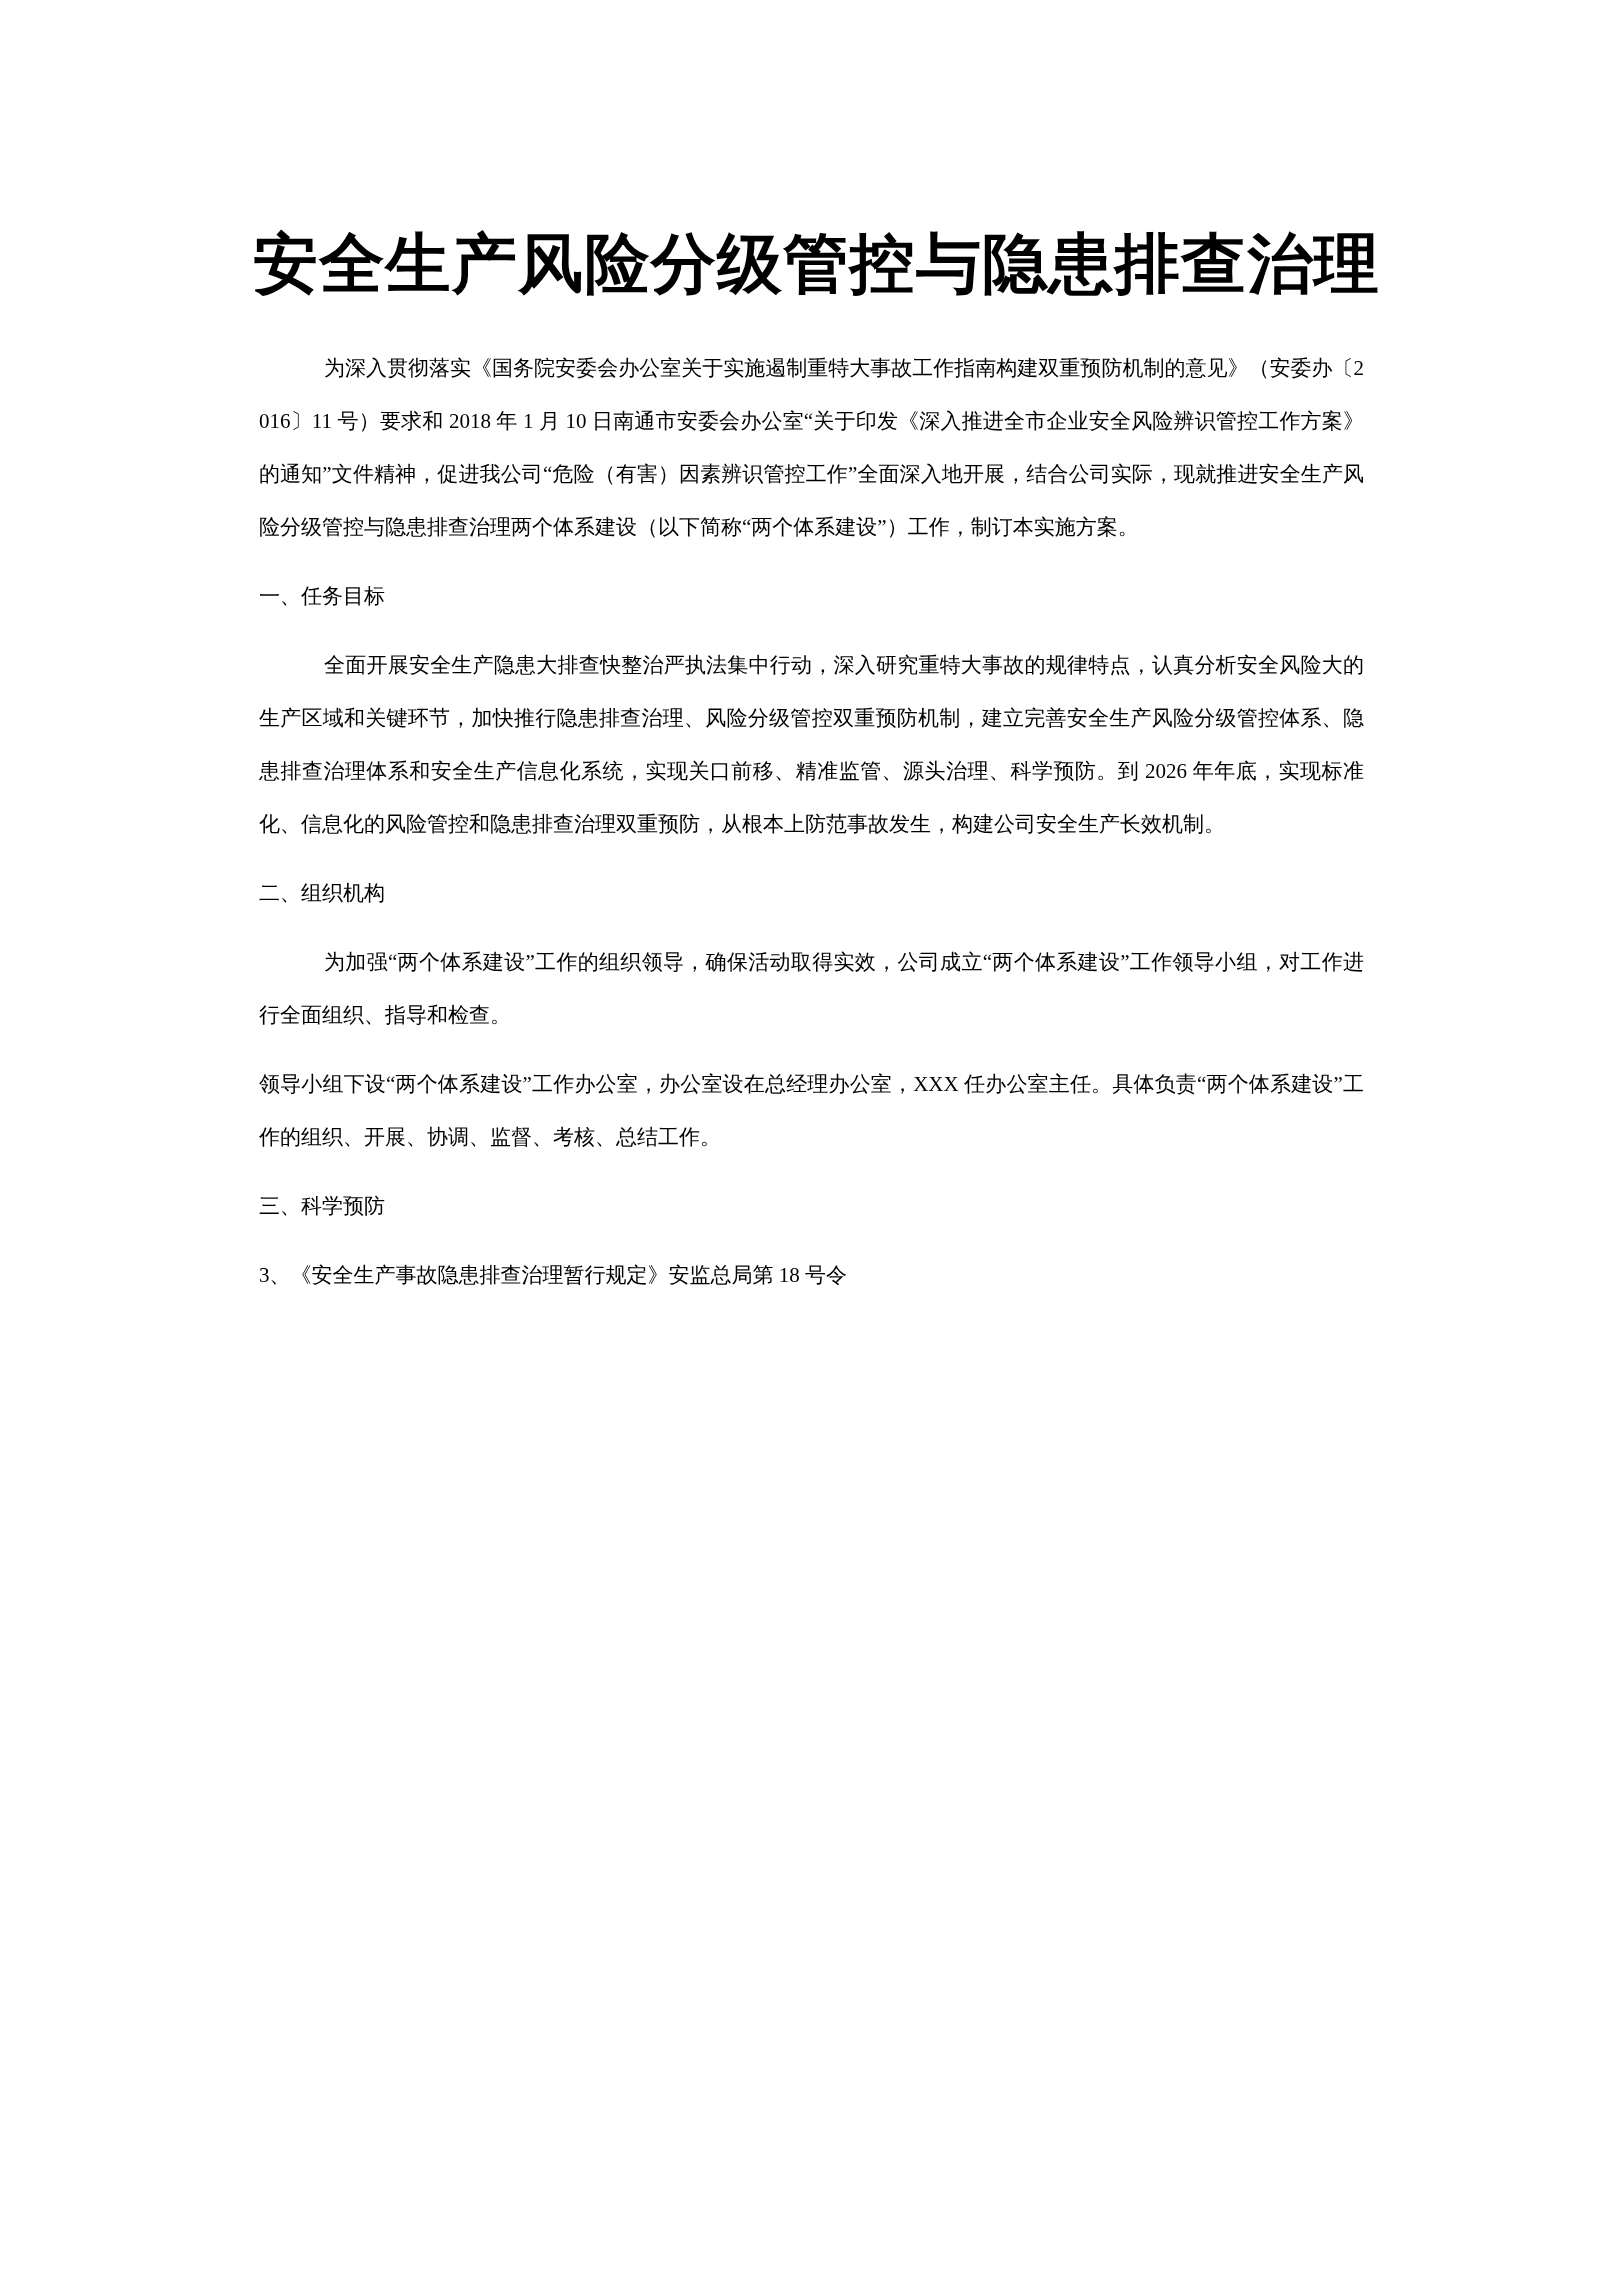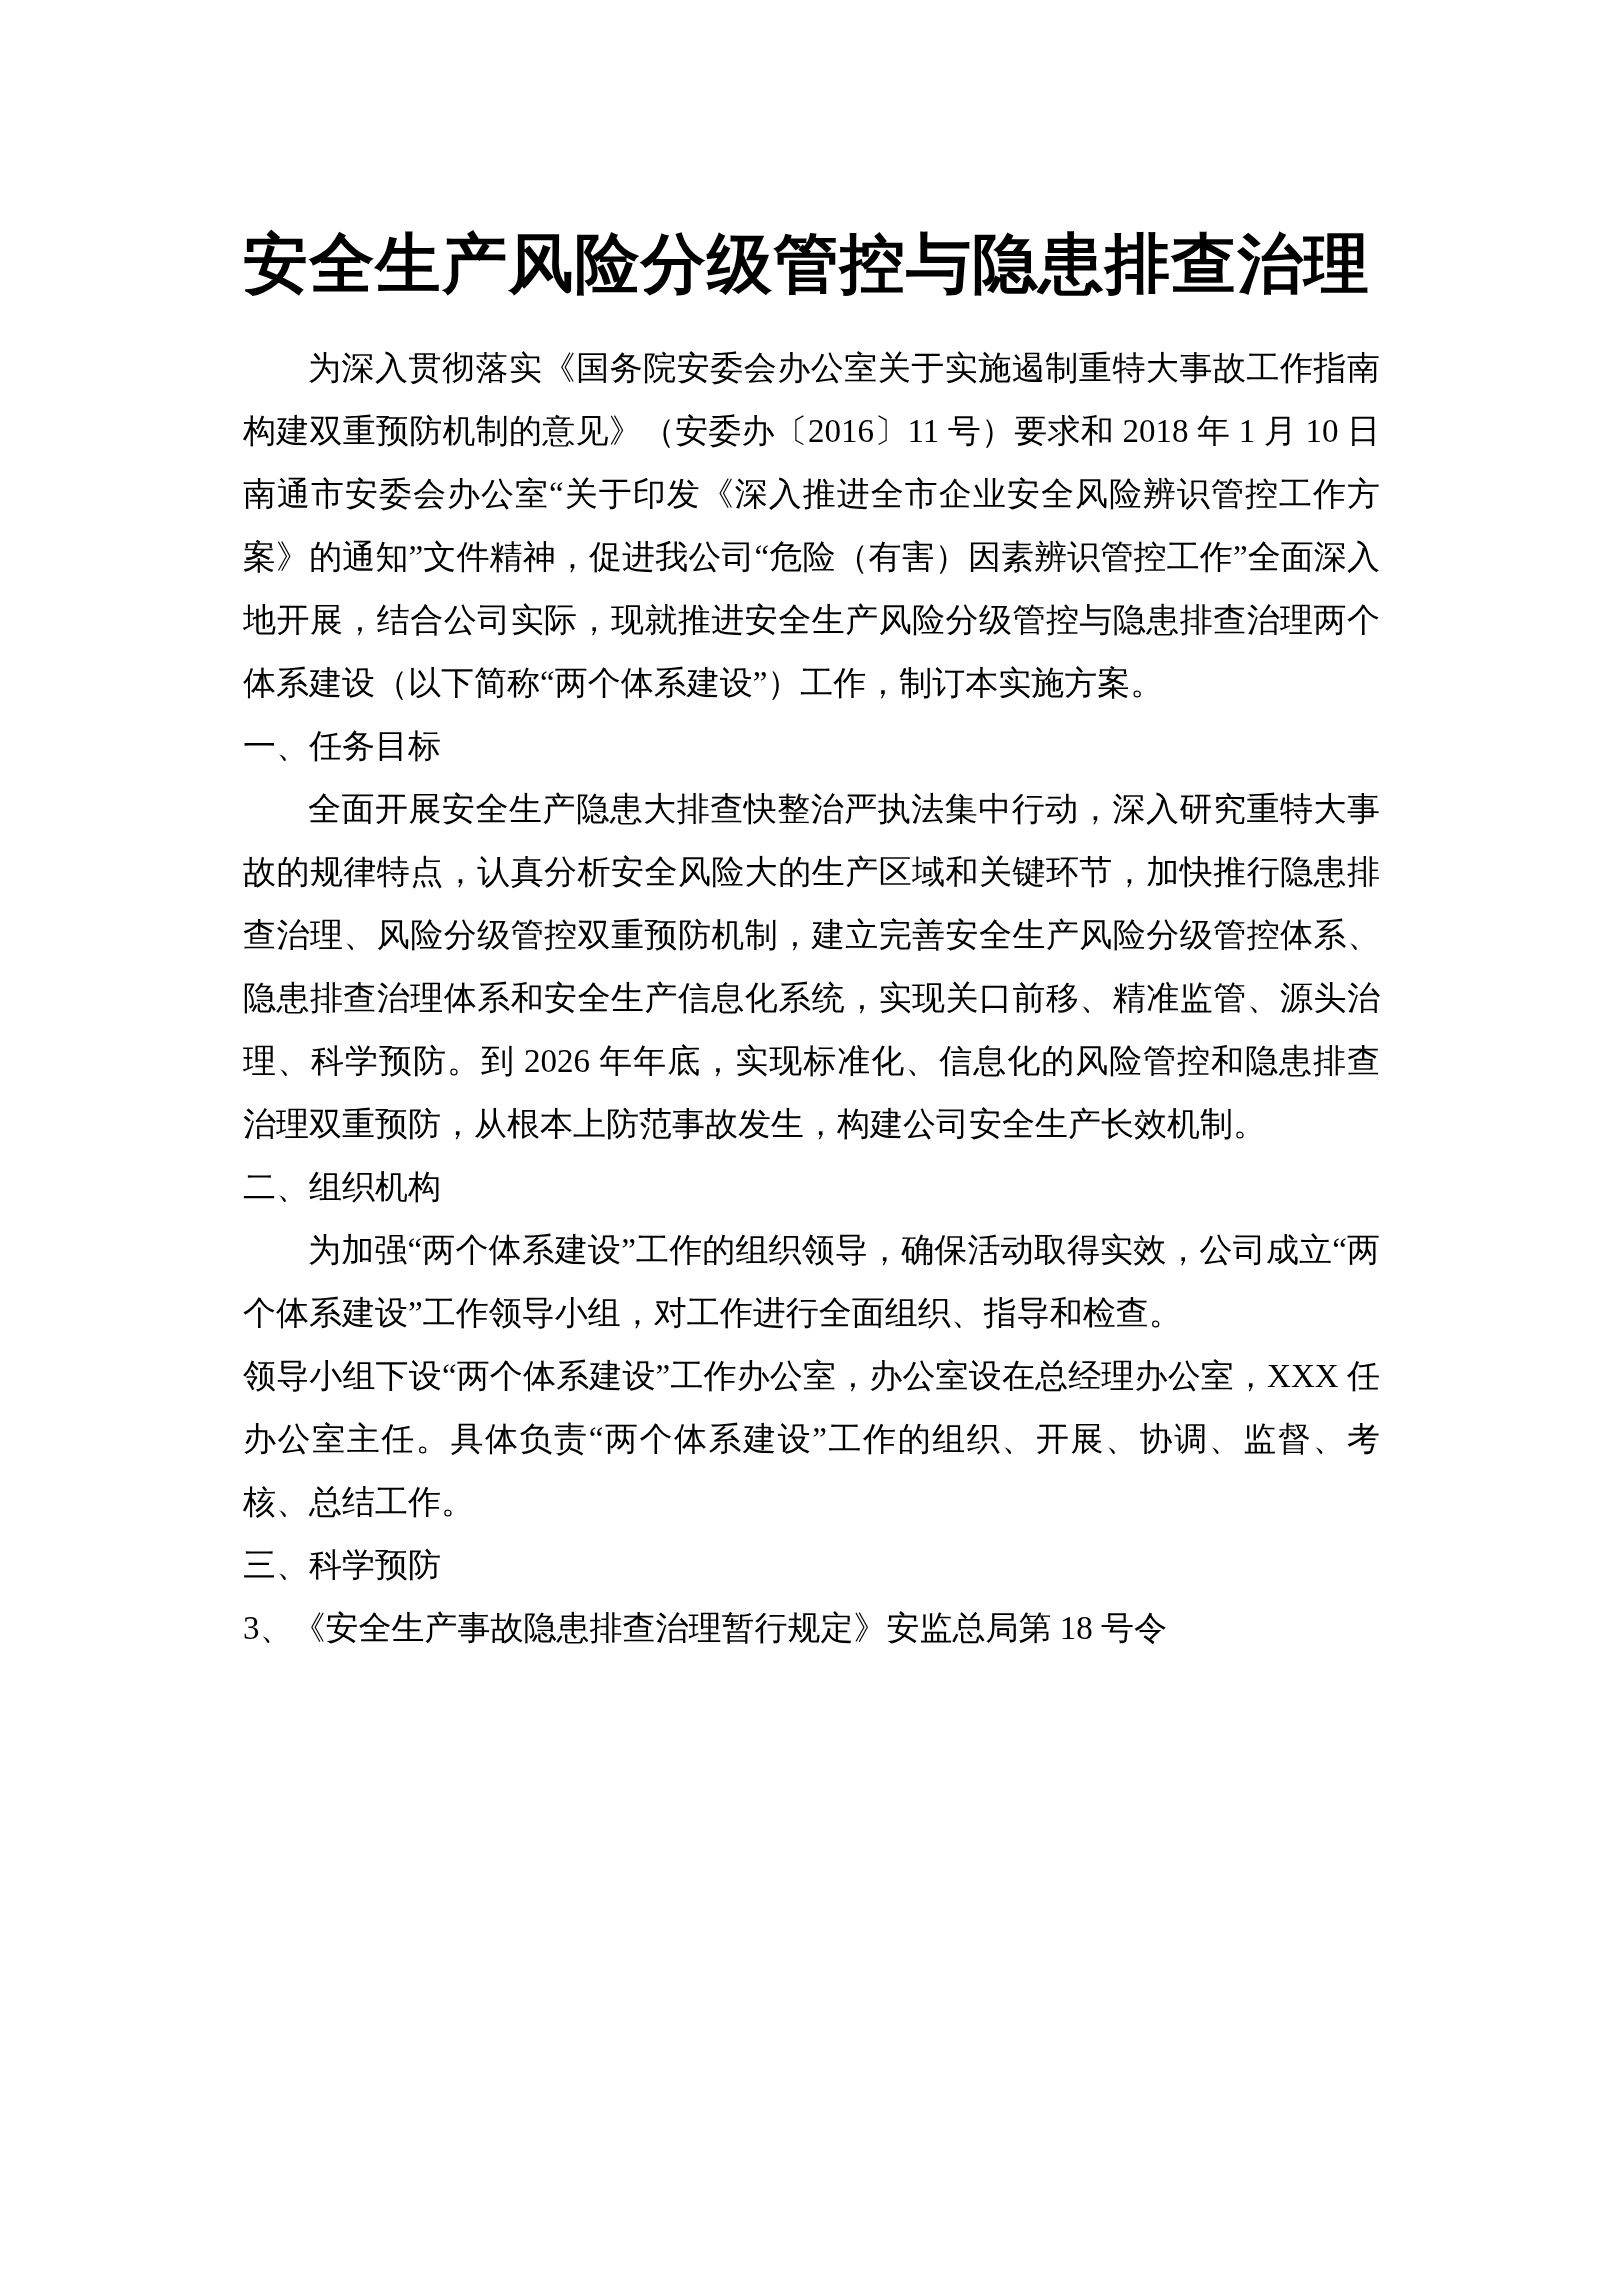--- a/index.html
+++ b/index.html
@@ -16,31 +16,31 @@
     color: #000000;
     font-family: "Liberation Serif", "DejaVu Serif", serif;
     overflow: hidden;
     box-sizing: border-box;
     padding: 202px 243px 0 243px;
   }
   .doc-title {
     font-size: 65px;
     line-height: 124px;
     font-weight: 700;
-    text-align: left;
+    text-align: right;
     letter-spacing: 1.3px;
     margin: 0 0 10.5px 0;
   }
   .doc-title .title-line {
     display: block;
   }
   .block {
-    margin: 0;
-    font-size: 33px;
-    line-height: 63px;
+    margin: 16px;
+    font-size: 21px;
+    line-height: 53px;
     text-align: justify;
     text-align-last: left;
     word-break: break-all;
     overflow-wrap: anywhere;
   }
   .para.indent {
     text-indent: 65px;
   }
   .heading {
     text-align: right;

